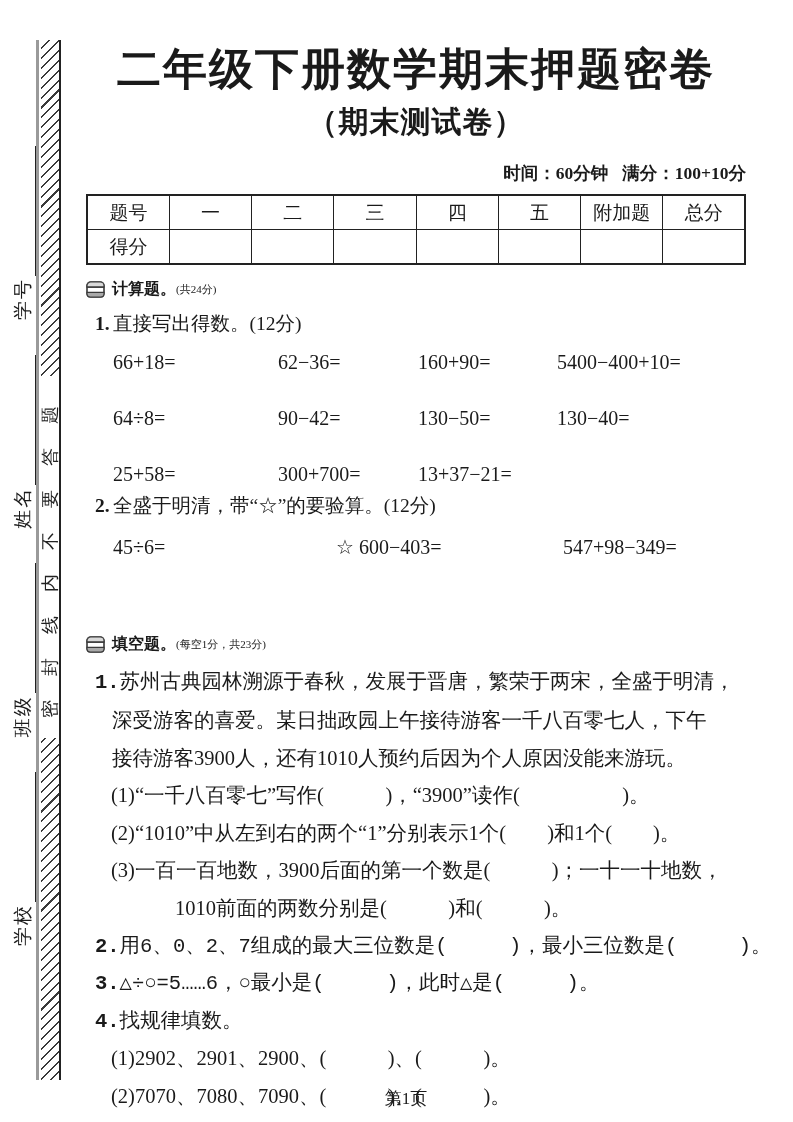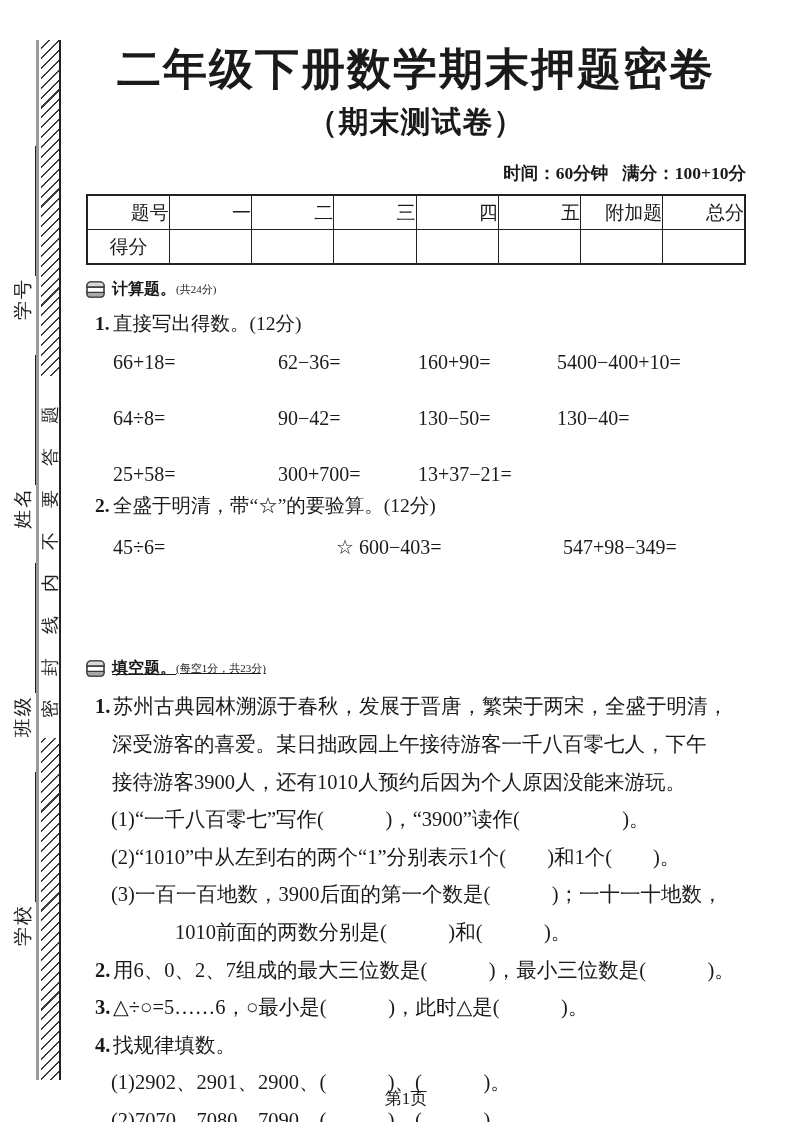--- a/index.html
+++ b/index.html
@@ -46,50 +46,50 @@
   .title { margin:46px 0 0 0; font-size:44px; font-weight:bold; text-align:center; letter-spacing:2px; line-height:1.1; }
   .subtitle { margin-top:8px; font-size:30px; font-weight:bold; text-align:center; letter-spacing:1px; }
   .meta { margin-top:18px; text-align:right; font-size:17.5px; font-weight:bold; }
   .meta .gap { display:inline-block; width:14px; }
 
   table.score-table { margin-top:9px; width:100%; border-collapse:collapse; table-layout:fixed; }
   table.score-table td {
     border:1.5px solid #222; height:33px; text-align:center;
     font-size:19px; padding:0;
   }
-  table.score-table tr:first-child td { border-top-width:2px;text-align:right; }
+  table.score-table tr:first-child td { border-top-width:2px; }
   table.score-table tr:last-child td  { border-bottom-width:2px; }
   table.score-table td:first-child    { border-left-width:2px; }
   table.score-table td:last-child     { border-right-width:2px; }
 
   .sec-heading { margin-top:14px; display:flex; align-items:center; }
   .sec-heading svg { margin-right:7px; flex:0 0 auto; }
   .sec-title { font-size:16px; font-weight:bold; font-family:"Liberation Sans","DejaVu Sans",sans-serif; }
   .sec-note  { font-size:11px; }
-  .sec2 { margin-top:98px;text-decoration:underline; }
+  .sec2 { margin-top:74px; }
 
   .q-line { margin-top:10px; font-size:19.5px; padding-left:9px; }
   .q-line .qnum { font-weight:bold; display:inline-block; min-width:18px; }
   .q-line.q2 { margin-top:5px; }
 
   .calc-grid {
     margin-top:13px; padding-left:27px;
     display:grid; grid-template-columns:165px 140px 139px auto;
     row-gap:31px; font-size:20px; line-height:25px;
   }
   .q2-row {
     margin-top:15px; padding-left:27px;
     display:grid; grid-template-columns:223px 227px auto;
     font-size:20px; line-height:26px;
   }
 
   .fill-lines { margin-top:9px; font-size:20.5px; }
   .fline { line-height:37.6px; white-space:nowrap; }
   .fline .qnum { font-weight:bold; display:inline-block; }
-  .pl-top { padding-left:9px; }
+  .pl-top { padding-left:9px;font-family:Liberation Mono, monospace; }
   .pl-top .qnum { min-width:18px; }
   .pl-cont { padding-left:26px; }
   .pl-sub  { padding-left:25px; }
   .pl-subcont { padding-left:89px; }
 
   .footer { position:absolute; left:86px; width:640px; bottom:12px; text-align:center; font-size:17px; }
 </style>
 </head>
 <body>
 

